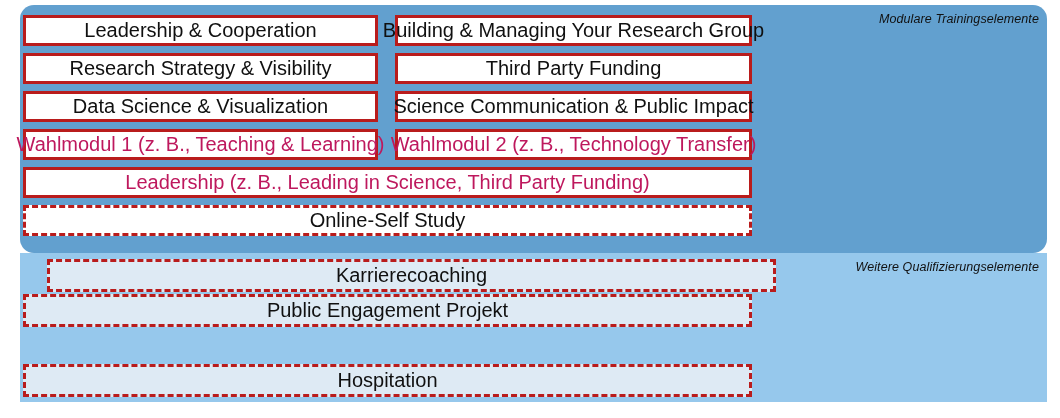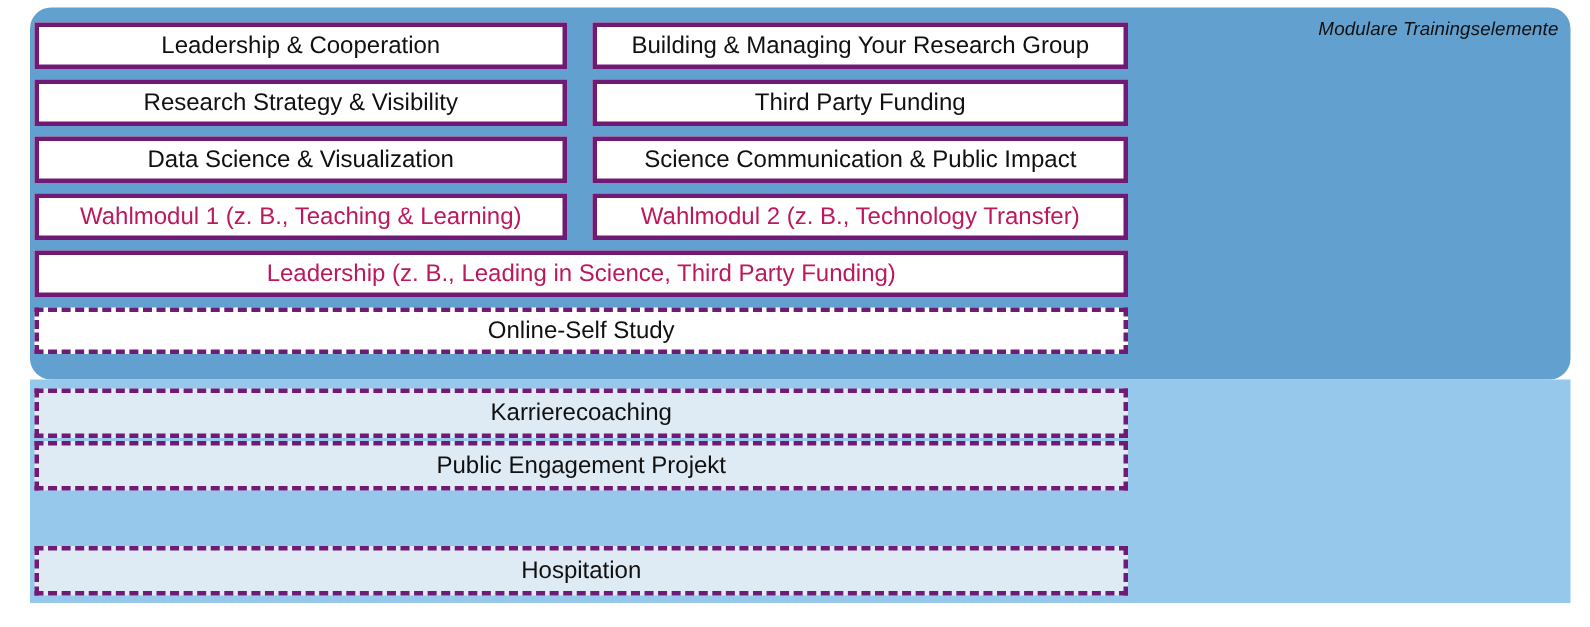--- a/index.html
+++ b/index.html
@@ -52,24 +52,24 @@
     letter-spacing: 0.1px;
   }
 
   
   .box {
     position: absolute;
     box-sizing: border-box;
     display: flex;
     align-items: center;
     justify-content: center;
-    font-size: 16px;
+    font-size: 20px;
     color: #101010;
     background: #ffffff;
-    border: 3px solid #701a75;
+    border: 3px solid #b91c1c;
     white-space: nowrap;
   }
   .box.dashed {
     border-style: dashed;
     border-width: 3px;
     text-align: center;
   }
   .box.blue-text {
     color: #be185d;
   }
@@ -83,21 +83,21 @@
   .col-full  { left: 3px;   width: 729px; }
 
   .r1 { top: 10px; height: 31px; }
   .r2 { top: 48px; height: 31px; }
   .r3 { top: 86px; height: 31px; }
   .r4 { top: 124px; height: 31px; }
   .r5 { top: 162px; height: 31px; }
   .r6 { top: 200px; height: 31px; }
 
   
-  .b1 { top: 6px;   height: 33px; }
+  .b1 { top: 6px;   height: 33px; margin-left: 24px; }
   .b2 { top: 41px;  height: 33px; }
   .b3 { top: 76px;  height: 33px; }
   .b4 { top: 111px; height: 33px; }
   .col-wide { left: 3px; width: 729px; }
 </style>
 </head>
 <body>
 
 <div class="diagram">
 
@@ -117,20 +117,21 @@
     <div class="box col-left r4 blue-text">Wahlmodul 1 (z. B., Teaching &amp; Learning)</div>
     <div class="box col-right r4 blue-text">Wahlmodul 2 (z. B., Technology Transfer)</div>
 
     <div class="box col-full r5 blue-text">Leadership (z. B., Leading in Science, Third Party Funding)</div>
 
     <div class="box col-full r6 dashed">Online-Self Study</div>
   </div>
 
   <div class="panel panel-bottom">
 
+    <div class="panel-caption">Weitere Qualifizierungselemente</div>
 
     <div class="box col-wide b1 dashed light-fill">Karrierecoaching</div>
 
     <div class="box col-wide b2 dashed light-fill">Public Engagement Projekt</div>
 
 
     <div class="box col-wide b4 dashed light-fill">Hospitation</div>
   </div>
 
 </div>

